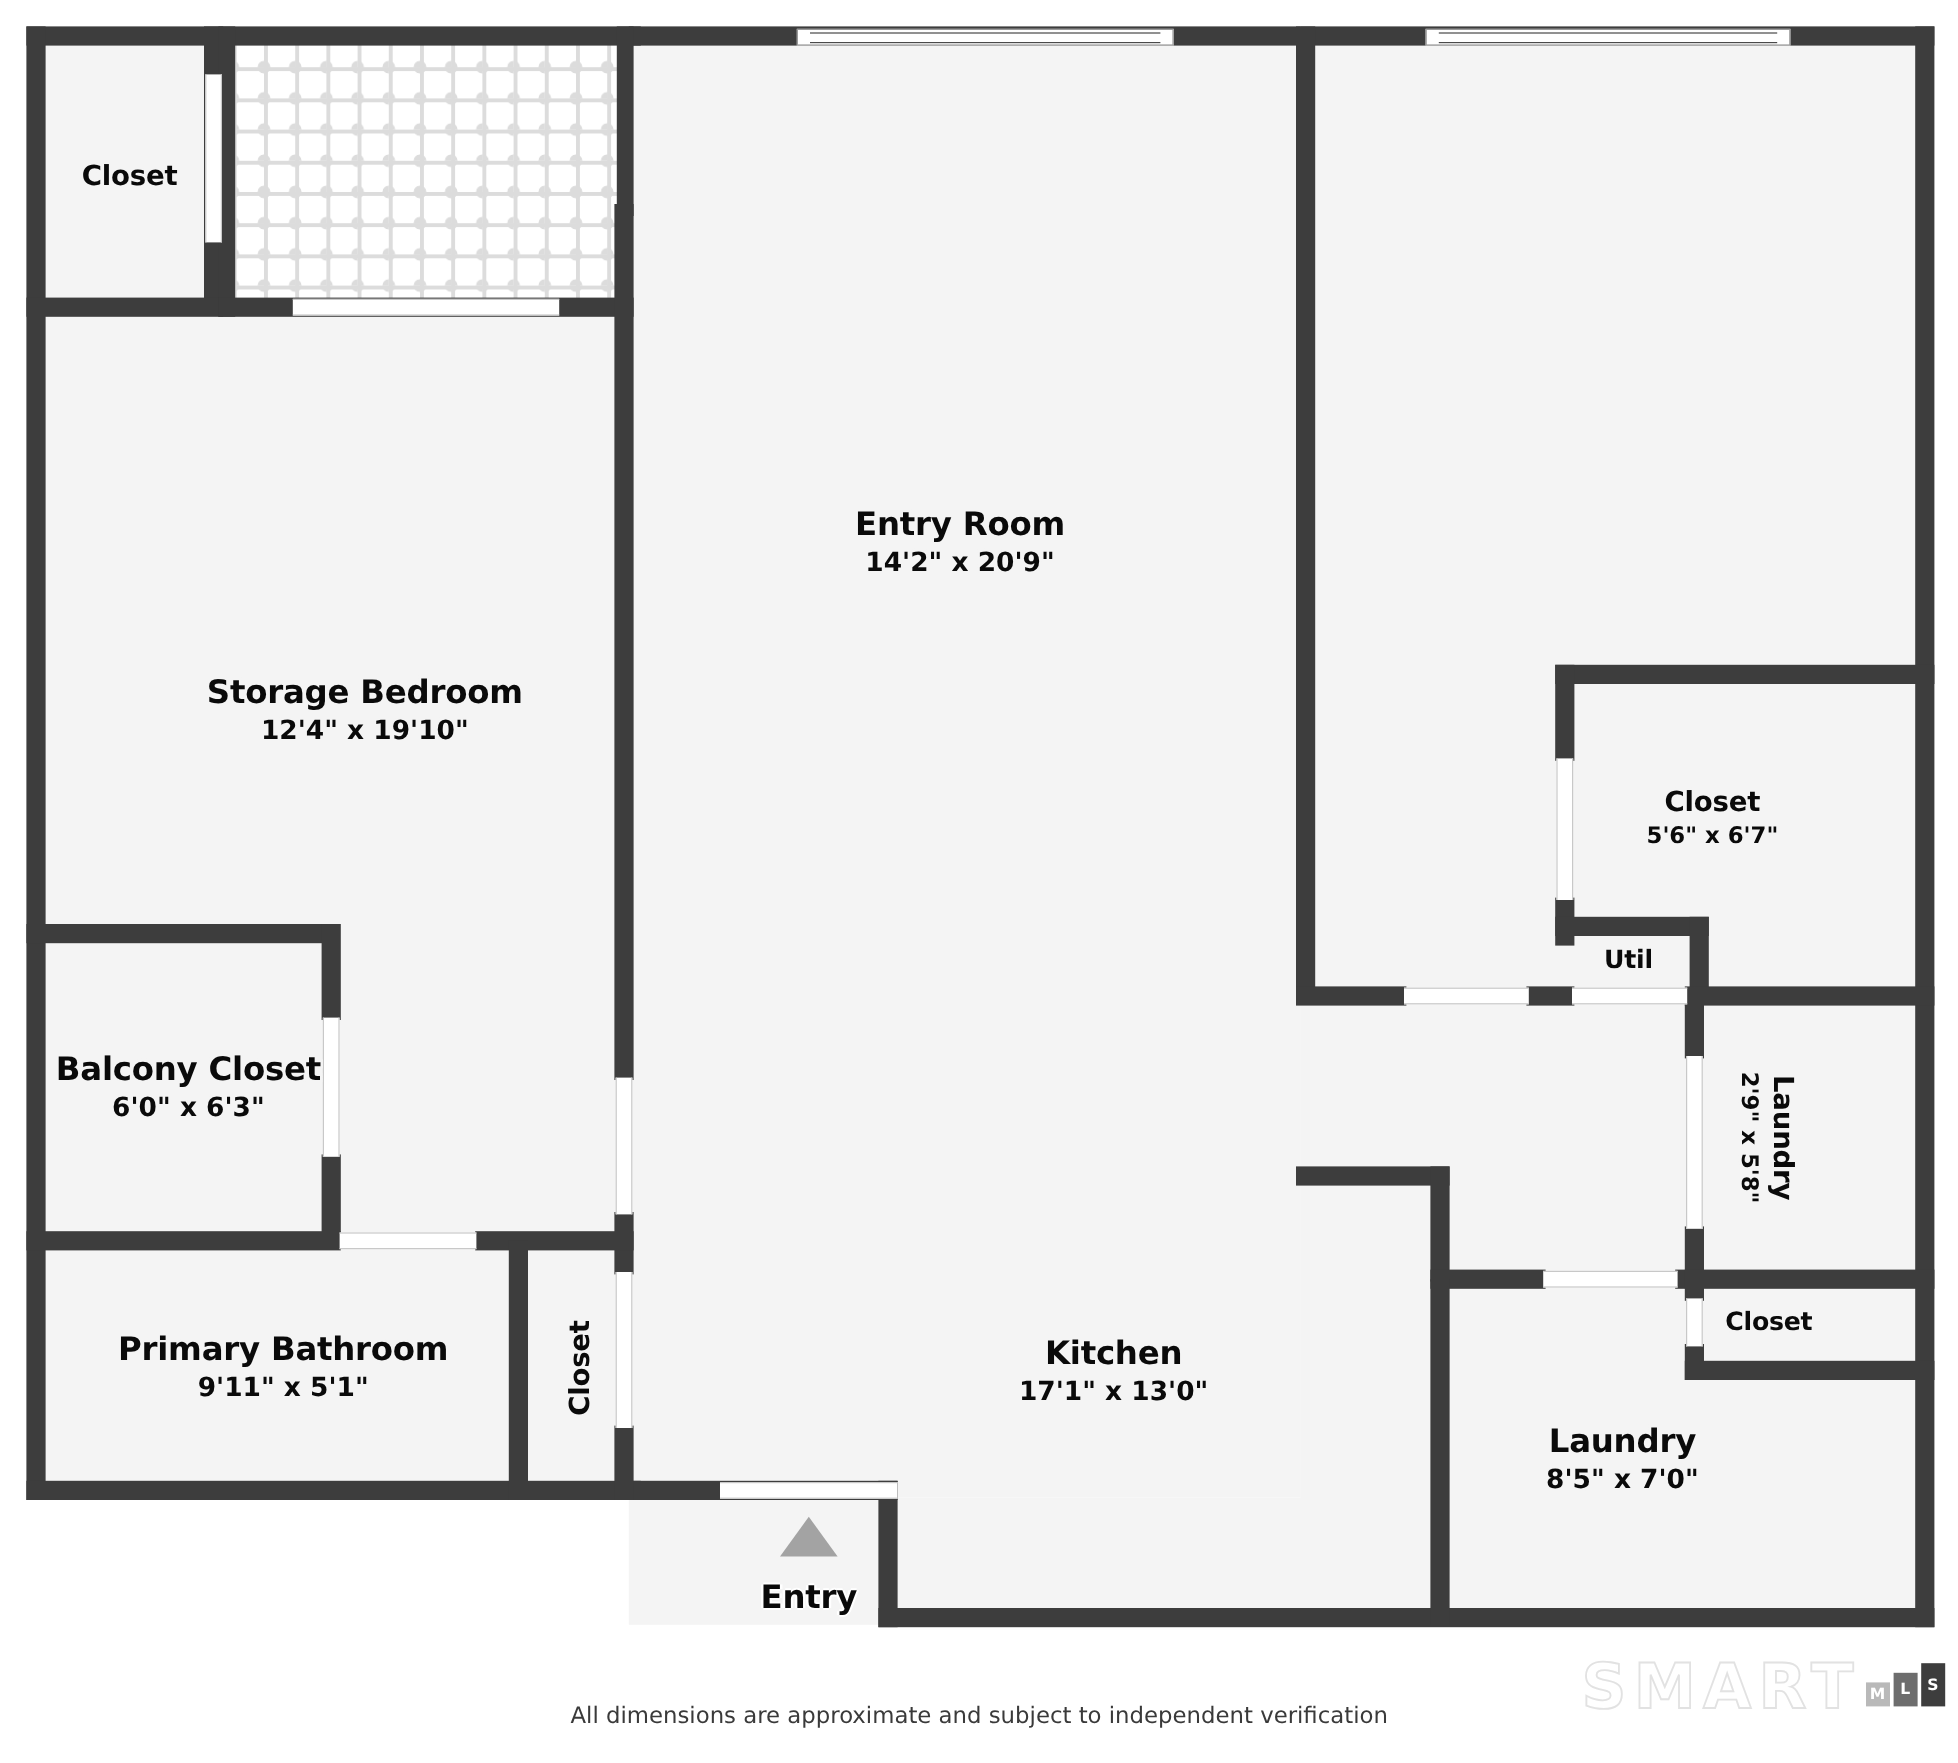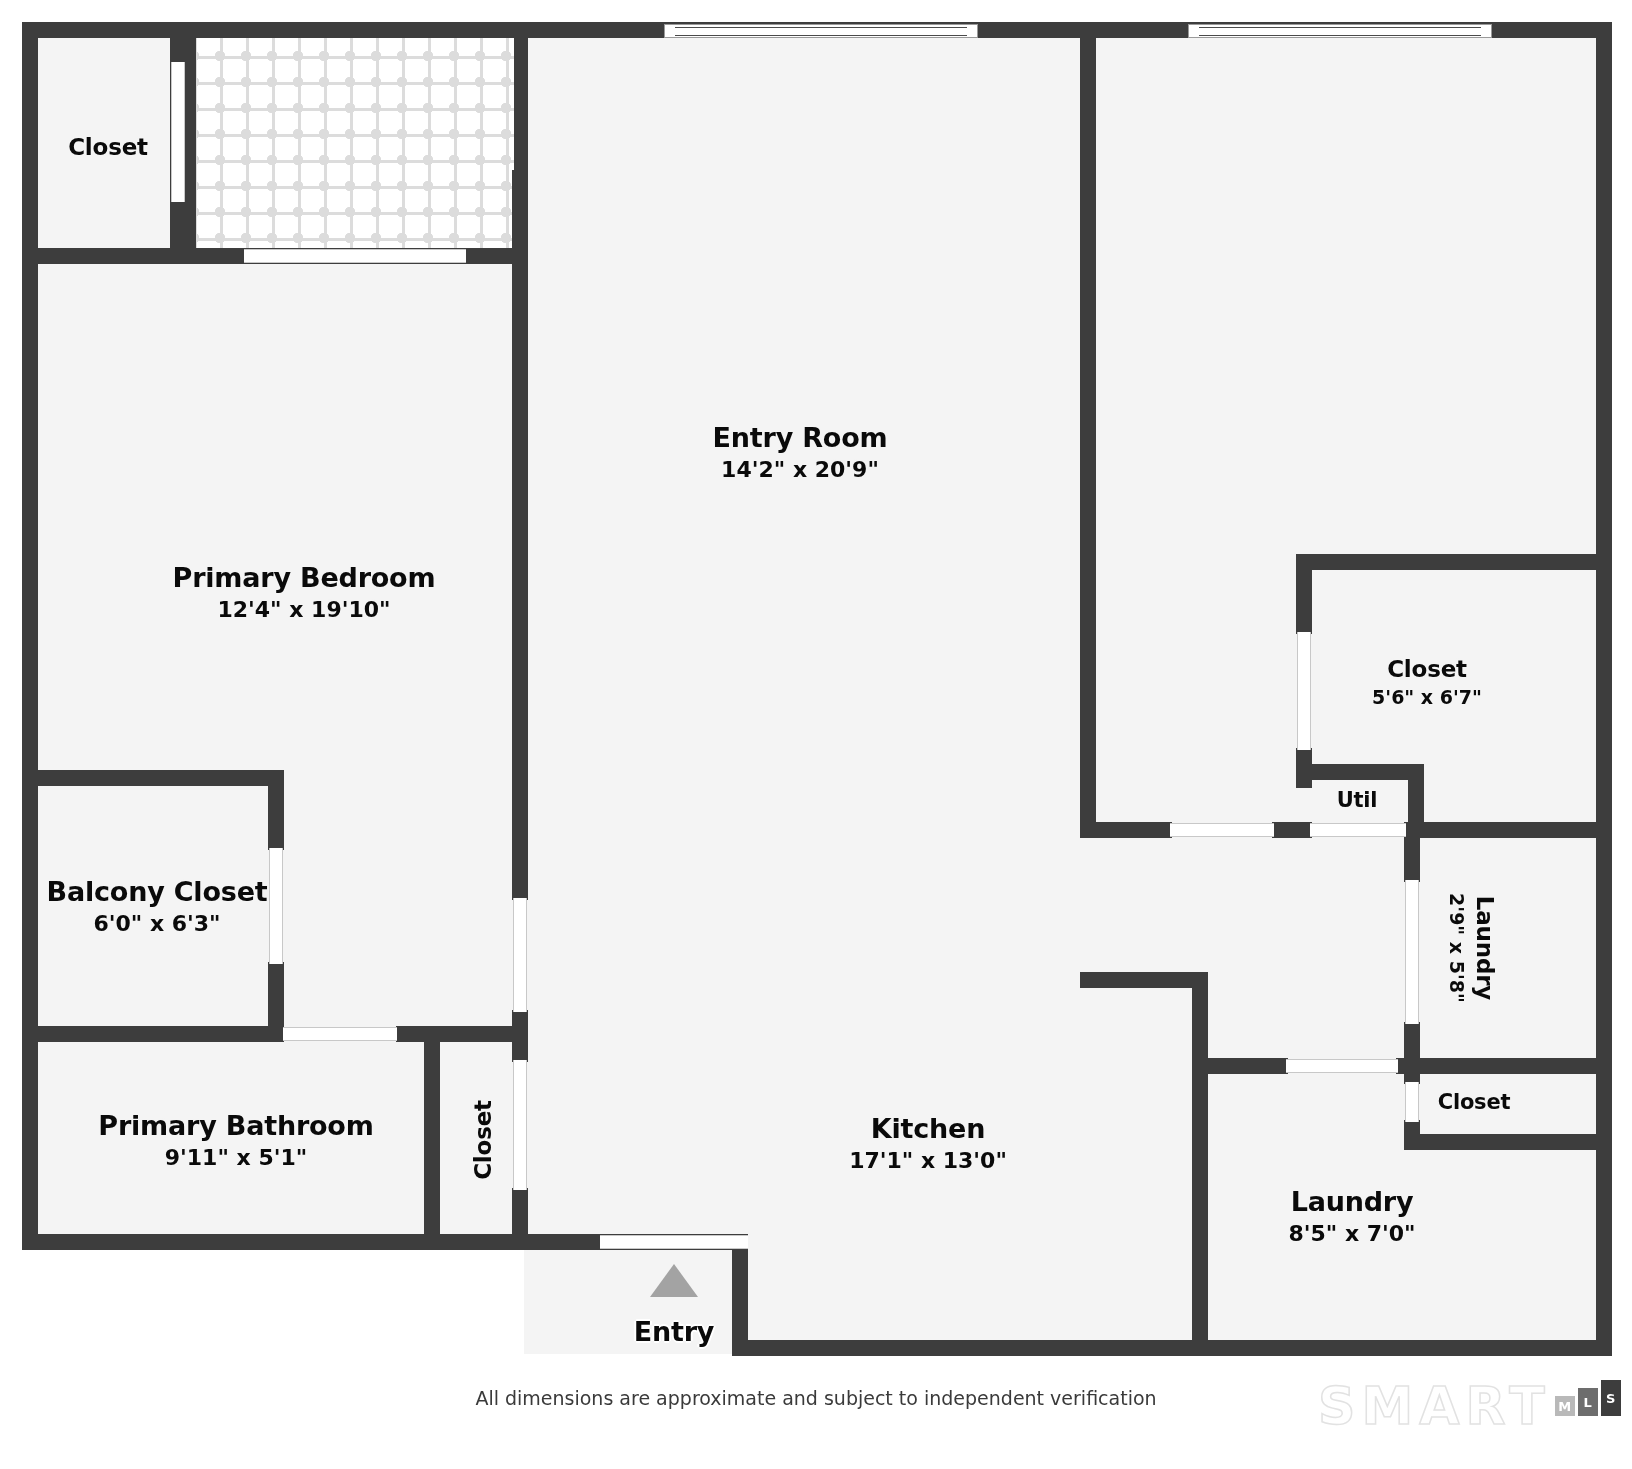--- a/index.html
+++ b/index.html
@@ -123,27 +123,28 @@
     border-bottom: 33px solid #a3a3a3;
   }
 
   
   .footnote {
     position: absolute;
     width: 100%;
     text-align: center;
     font-size: 19px;
     color: #3a3a3a;
+    margin-top: 32px;
   }
 
   
   .watermark {
     position: absolute;
     display: flex;
-    align-items: flex-start;
+    align-items: center;
     gap: 4px;
   }
   .wm-text {
     font-size: 52px;
     font-weight: bold;
     letter-spacing: 6px;
     color: transparent;
     -webkit-text-stroke: 1.5px #e2e2e2;
     text-stroke: 1.5px #e2e2e2;
     line-height: 1;
@@ -276,21 +277,21 @@
   <div class="gap door-h" style="left:1286px;top:1059px;width:112px; height:14px;"></div>
 
   <div class="gap door-v" style="left:1405px;top:1082px;width:14px;  height:40px;"></div>
 
   <div class="label centered small" style="left:108px; top:148px;">
     <span class="name">Closet</span>
   </div>
 
 
   <div class="label centered" style="left:304px; top:592px;">
-    <span class="name">Primary Bedroom</span>
+    <span class="name">Storage Bedroom</span>
     <span class="dims">12'4" x 19'10"</span>
   </div>
 
   <div class="label centered" style="left:157px; top:906px;">
     <span class="name">Balcony Closet</span>
     <span class="dims">6'0" x 6'3"</span>
   </div>
 
   <div class="label centered" style="left:236px; top:1140px;">
     <span class="name">Primary Bathroom</span>

